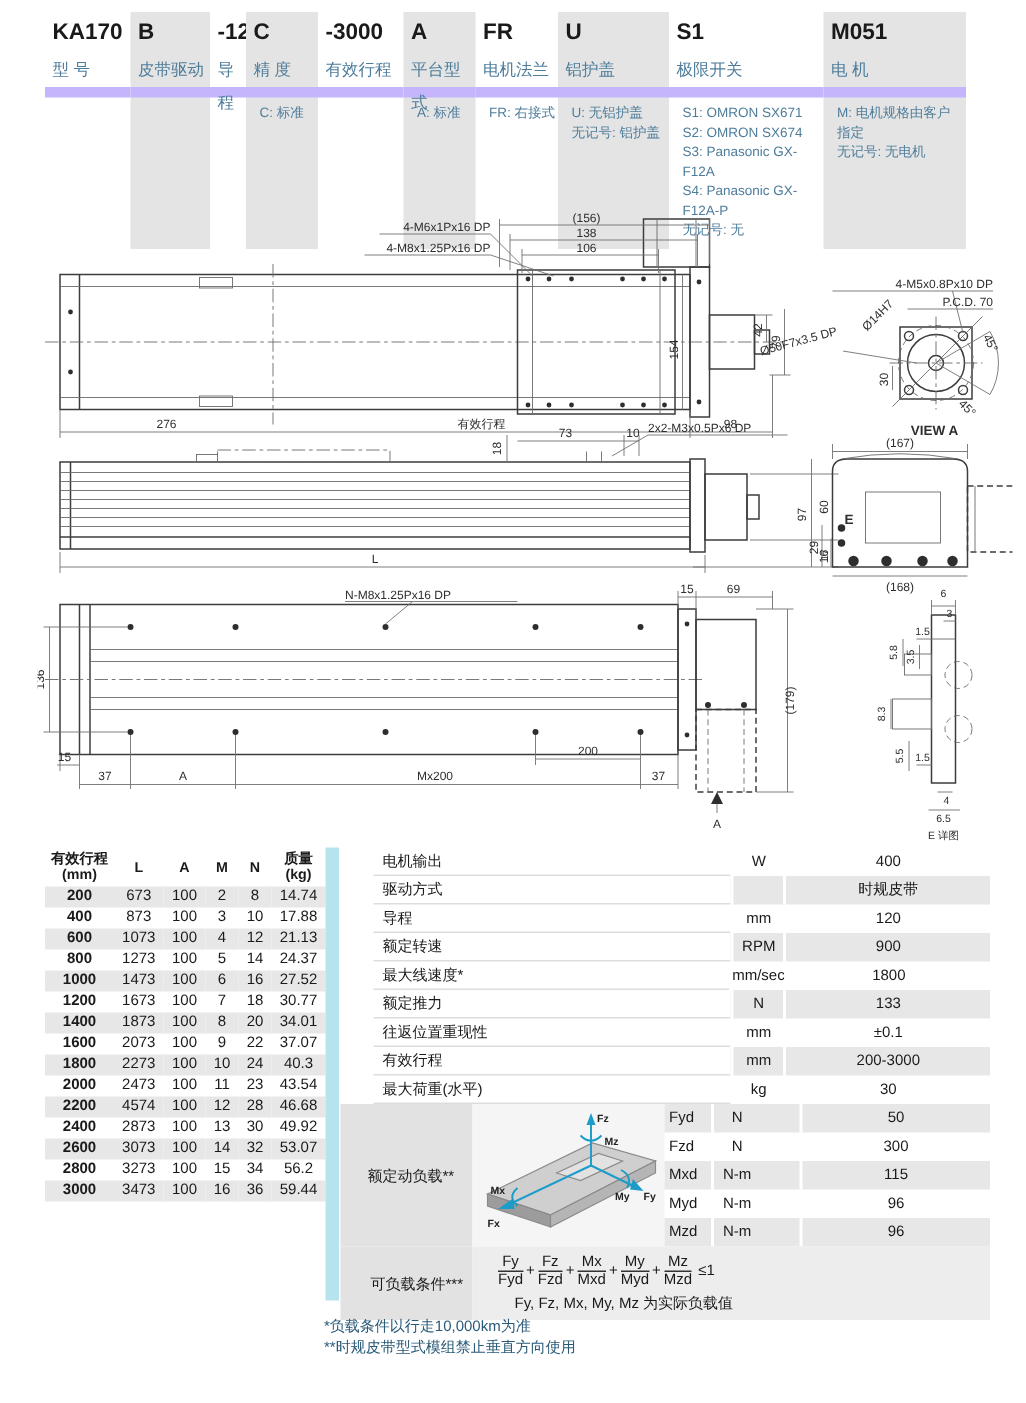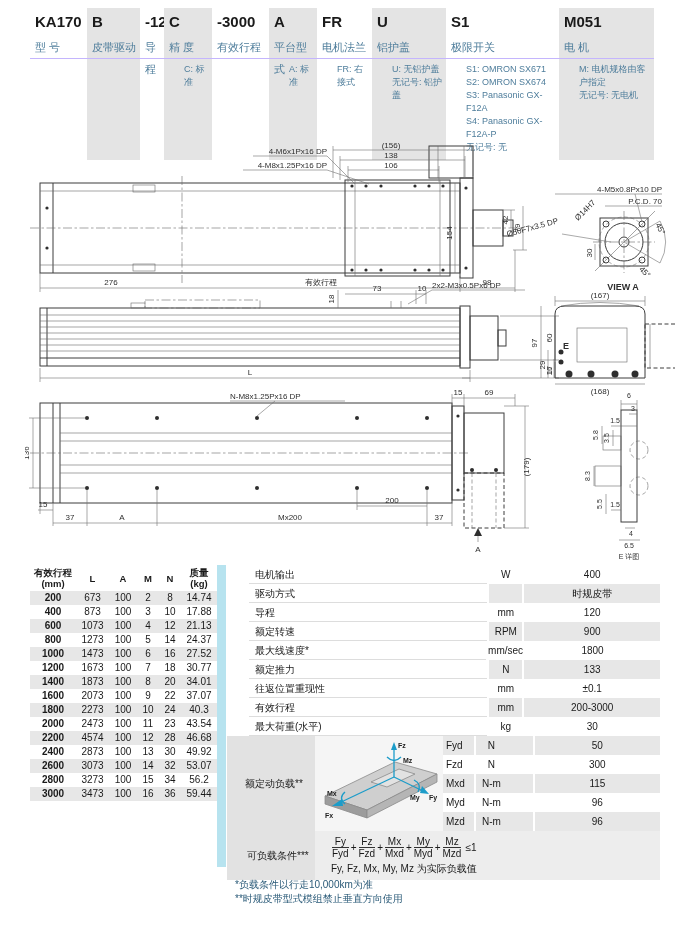--- a/index.html
+++ b/index.html
@@ -6,25 +6,25 @@
   .page{position:relative;width:684px;height:935px;background:#fff;overflow:hidden;
         font-family:"Liberation Sans","DejaVu Sans",sans-serif;color:#1a1a1a;}
 
   
   .model-table{position:absolute;left:30px;top:8px;width:630px;display:flex;align-items:stretch;}
   .mc-col{box-sizing:border-box;}
   .mc-col:nth-child(1){width:57px}.mc-col:nth-child(2){width:53px}
   .mc-col:nth-child(3){width:24px}.mc-col:nth-child(4){width:48px}
   .mc-col:nth-child(5){width:57px}.mc-col:nth-child(6){width:48px}
   .mc-col:nth-child(7){width:55px}.mc-col:nth-child(8){width:74px}
-  .mc-col:nth-child(9){width:113px}.mc-col:nth-child(10){width:95px}
+  .mc-col:nth-child(9){width:103px}.mc-col:nth-child(10){width:95px}
   .mc-col.shaded{background:#e4e4e4;}
   .mc-code{height:28px;line-height:28px;font-weight:bold;font-size:15px;padding-left:5px;}
-  .mc-label{height:22px;line-height:22px;font-size:11px;color:#4e7d9b;padding-left:5px;border-bottom:1px solid #c4b5fd;}
-  .mc-opts{padding:4px 2px 6px 20px;font-size:9px;line-height:13px;color:#4e7d9b;}
+  .mc-label{height:22px;line-height:22px;font-size:11px;color:#4e7d9b;padding-left:5px;border-bottom:7px solid #c4b5fd;}
+  .mc-opts{padding:4px 2px 6px 9px;font-size:9px;line-height:13px;color:#4e7d9b;}
 
   
   .dwg{position:absolute;left:25px;top:138px;}
   .dwg line,.dwg rect,.dwg path,.dwg circle,.dwg polyline{stroke:#3c3c3c;fill:none;stroke-width:1;}
   .dwg .thin{stroke:#6a6a6a;stroke-width:.6;}
   .dwg .dim{stroke:#707070;stroke-width:.6;}
   .dwg .dash{stroke-dasharray:4 2.5;}
   .dwg .cdash{stroke-dasharray:9 2.5 2.5 2.5;stroke-width:.6;stroke:#6a6a6a;}
   .dwg .fill{fill:#2e2e2e;stroke:none;}
   .dwg text{stroke:none;fill:#2e2e2e;font-size:8px;font-family:"Liberation Sans","DejaVu Sans",sans-serif;}
@@ -63,23 +63,23 @@
 
   .cond-block{display:flex;min-height:46px;}
   .cond-label{width:88px;background:#e2e2e2;display:flex;align-items:center;
               padding-left:20px;box-sizing:border-box;}
   .cond-formula{width:345px;background:#ededed;box-sizing:border-box;padding:5px 0 4px 16px;font-size:10px;}
   .frac{display:inline-block;text-align:center;margin:0 1px;vertical-align:middle;}
   .frac .num{display:block;border-bottom:1px solid #333;padding:0 2px;line-height:11px;}
   .frac .den{display:block;line-height:11px;}
   .plus{margin:0 1px;vertical-align:middle;}
   .le{margin-left:3px;vertical-align:middle;}
-  .cond-note{margin-top:3px;}
-
-  .footnotes{position:absolute;left:235px;top:878px;font-size:10px;color:#2a5a78;line-height:14px;}
+  .cond-note{margin-top:3px;margin-left:12px;}
+
+  .footnotes{position:absolute;left:216px;top:878px;font-size:10px;color:#2a5a78;line-height:14px;}
 </style>
 </head>
 <body>
 
 <div class="page">
 
   <div class="model-table">
       <div class="mc-col">
         <div class="mc-code">KA170</div>
         <div class="mc-label">型 号</div>

